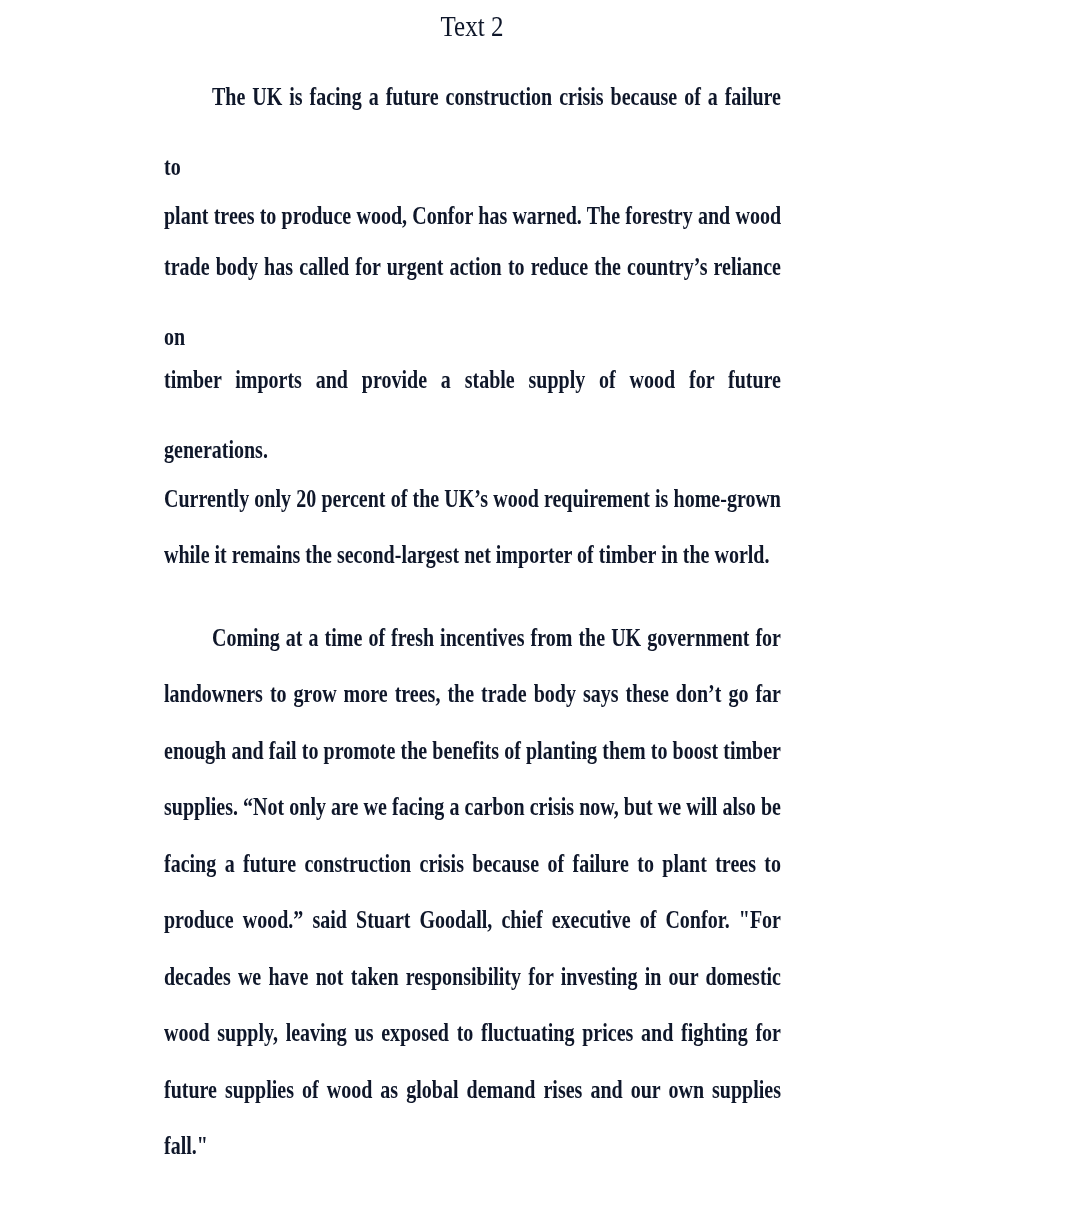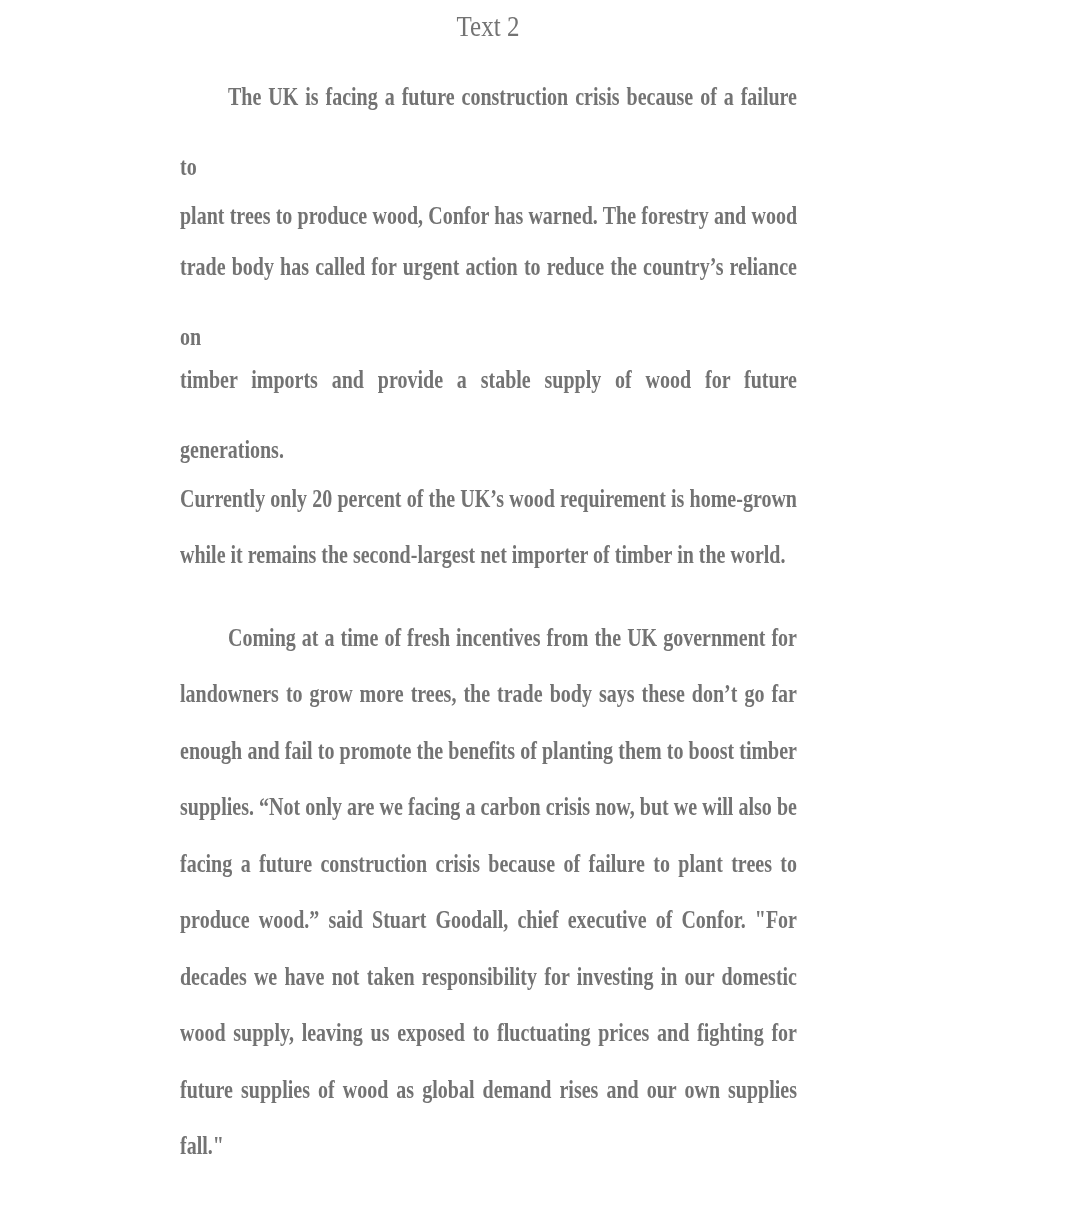--- a/index.html
+++ b/index.html
@@ -3,22 +3,21 @@
 <meta charset="utf-8">
 <style>
   html, body { margin: 0; padding: 0; background: #ffffff; }
   .page {
     position: relative;
     width: 944px;
     height: 1207px;
     background: #ffffff;
     overflow: hidden;
     font-family: "Liberation Serif", "DejaVu Serif", serif;
-    color: #737373;
-    margin-left: 16px;
+    color: #0f172a;
   }
   .title {
     text-align: center;
     font-size: 25px;
     line-height: 40px;
     padding-top: 6px;
     transform: scaleY(1.18);
     transform-origin: 50% 50%;
   }
   .body-text {

